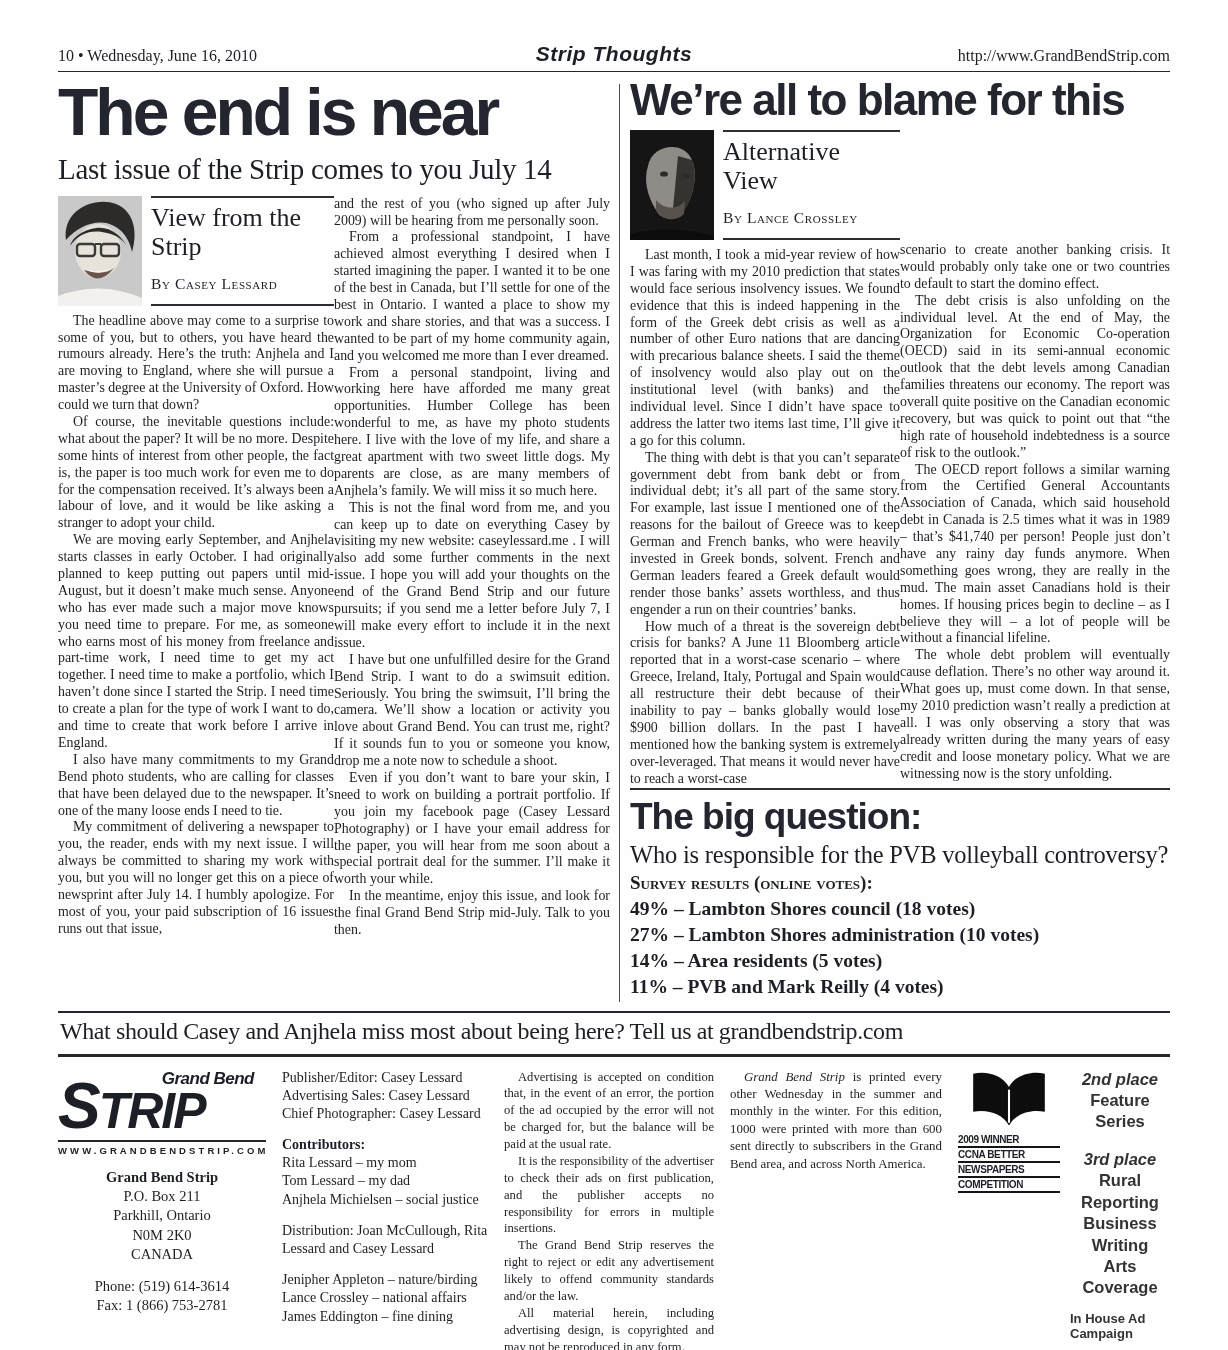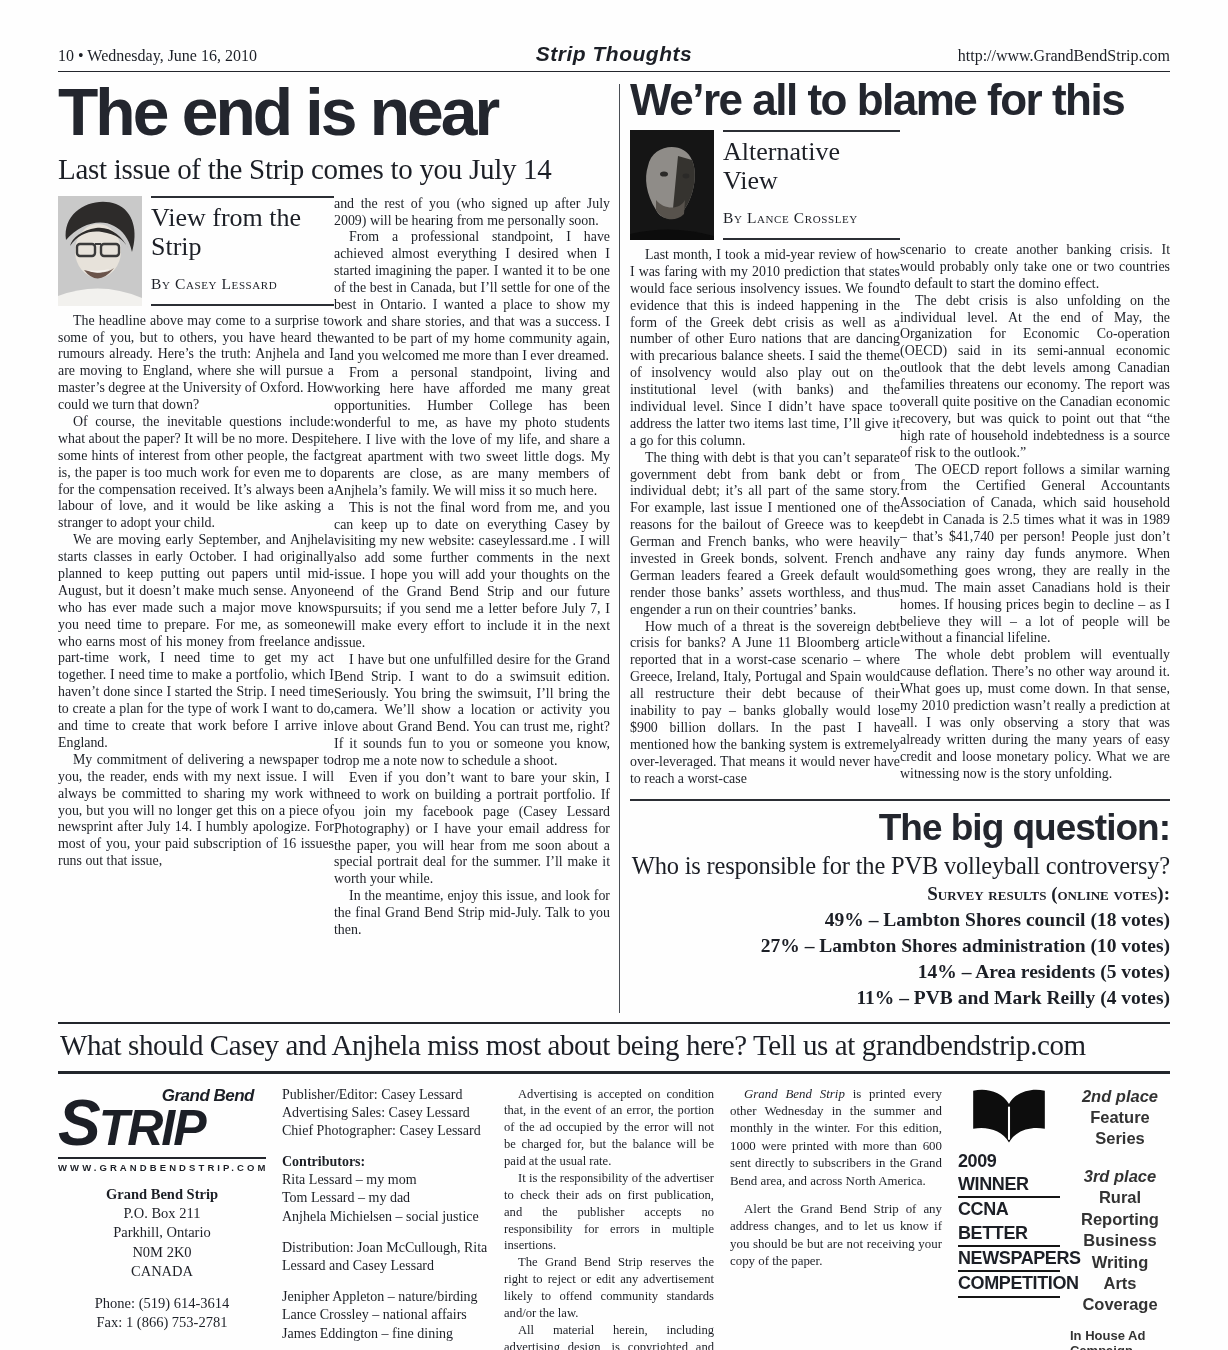--- a/index.html
+++ b/index.html
@@ -30,29 +30,29 @@
   .col2-offset{padding-top:112px;}
   
   .authorbox{display:flex;gap:9px;margin-bottom:7px;}
   .photo{width:84px;height:110px;flex:none;}
   .photo svg{width:100%;height:100%;display:block;}
   .author-meta{flex:1;border-top:2px solid #2b2e34;border-bottom:2px solid #2b2e34;
                padding:5px 0 4px;text-align:left;}
   .author-title{font-size:26px;line-height:1.12;text-indent:0 !important;}
   .author-byline{font-variant:small-caps;font-size:15.5px;letter-spacing:.6px;margin-top:14px;}
   
-  .bq{border-top:2px solid #2b2e34;margin-top:11px;padding-top:6px;text-align:right;}
+  .bq{border-top:2px solid #2b2e34;margin-top:0;padding-top:6px;}
   .bq-title{font-family:"Liberation Sans",sans-serif;font-weight:bold;font-size:37px;
             letter-spacing:-1px;margin:0;color:#23262e;}
   .bq-question{font-size:24.5px;margin:3px 0 2px;letter-spacing:-.2px;}
   .bq-survey{font-variant:small-caps;font-weight:bold;font-size:19px;margin:3px 0;}
   .bq-item{font-weight:bold;font-size:19.5px;margin:4px 0;}
   
   .banner{border-top:2px solid #23262c;border-bottom:3px solid #23262c;margin-top:9px;
-          padding:5px 2px 9px;font-size:29px;letter-spacing:-.4px;white-space:nowrap;}
+          padding:5px 2px 9px;font-size:24px;letter-spacing:-.4px;white-space:nowrap;}
   
   .footer{display:flex;gap:16px;margin-top:12px;}
   .fcol1{width:208px;flex:none;}
   .fcol2{width:206px;flex:none;font-size:14px;line-height:1.3;}
   .fcol3{width:210px;flex:none;font-size:12.6px;line-height:1.34;text-align:justify;}
   .fcol3 p,.fcol4 p{margin:0;text-indent:14px;}
   .fcol4{width:212px;flex:none;font-size:12.9px;line-height:1.35;text-align:justify;
          display:flex;flex-direction:column;}
   .fcol5{flex:1;min-width:0;}
   .fgroup{margin-bottom:13px;}
@@ -65,21 +65,21 @@
   .gbs-name{font-weight:bold;font-style:italic;font-size:50px;letter-spacing:-2px;line-height:1.02;}
   .gbs-name::first-letter{font-size:64px;}
   .gbs-url{font-weight:bold;font-size:9.5px;letter-spacing:3.1px;border-top:2.5px solid #23262c;
            padding-top:3px;margin-top:1px;}
   .addr{text-align:center;font-size:14.5px;line-height:1.33;}
   .addr-gap{height:13px;}
   
   .award-row{display:flex;gap:10px;align-items:flex-start;margin-bottom:14px;}
   .badge{width:102px;flex:none;}
   .badge svg{width:88px;height:62px;display:block;margin:0 auto 2px;}
-  .badge-line{font-family:"Liberation Sans",sans-serif;font-weight:bold;font-size:18px;
+  .badge-line{font-family:"Liberation Sans",sans-serif;font-weight:bold;font-size:10px;
               border-bottom:2px solid #141414;line-height:1.3;letter-spacing:-.4px;text-align:left;}
   .award-text{flex:1;text-align:center;font-family:"Liberation Sans",sans-serif;font-weight:bold;
               color:#333;}
   .place{font-style:italic;font-size:16.5px;line-height:1.3;}
   .atitle{font-size:16.5px;line-height:1.3;}
   .award-gap{height:16px;}
   .asub{font-size:13px;margin-top:12px;text-align:left;}
 </style>
 </head>
 <body>
@@ -115,20 +115,21 @@
               </svg>
             </div>
             <div class="author-meta">
               <div class="author-title">View from the Strip</div>
               <div class="author-byline">By Casey Lessard</div>
             </div>
           </div>
           <p>The headline above may come to a surprise to some of you, but to others, you have heard the rumours already. Here’s the truth: Anjhela and I are moving to England, where she will pursue a master’s degree at the University of Oxford. How could we turn that down?</p>
           <p>Of course, the inevitable questions include: what about the paper? It will be no more. Despite some hints of interest from other people, the fact is, the paper is too much work for even me to do for the compensation received. It’s always been a labour of love, and it would be like asking a stranger to adopt your child.</p>
           <p>We are moving early September, and Anjhela starts classes in early October. I had originally planned to keep putting out papers until mid-August, but it doesn’t make much sense. Anyone who has ever made such a major move knows you need time to prepare. For me, as someone who earns most of his money from freelance and part-time work, I need time to get my act together. I need time to make a portfolio, which I haven’t done since I started the Strip. I need time to create a plan for the type of work I want to do, and time to create that work before I arrive in England.</p>
+          <p>I also have many commitments to my Grand Bend photo students, who are calling for classes that have been delayed due to the newspaper. It’s one of the many loose ends I need to tie.</p>
           <p>My commitment of delivering a newspaper to you, the reader, ends with my next issue. I will always be committed to sharing my work with you, but you will no longer get this on a piece of newsprint after July 14. I humbly apologize. For most of you, your paid subscription of 16 issues runs out that issue,</p>
         </div>
         <div class="col">
           <p class="noindent">and the rest of you (who signed up after July 2009) will be hearing from me personally soon.</p>
           <p>From a professional standpoint, I have achieved almost everything I desired when I started imagining the paper. I wanted it to be one of the best in Canada, but I’ll settle for one of the best in Ontario. I wanted a place to show my work and share stories, and that was a success. I wanted to be part of my home community again, and you welcomed me more than I ever dreamed.</p>
           <p>From a personal standpoint, living and working here have afforded me many great opportunities. Humber College has been wonderful to me, as have my photo students here. I live with the love of my life, and share a great apartment with two sweet little dogs. My parents are close, as are many members of Anjhela’s family. We will miss it so much here.</p>
           <p>This is not the final word from me, and you can keep up to date on everything Casey by visiting my new website: caseylessard.me . I will also add some further comments in the next issue. I hope you will add your thoughts on the end of the Grand Bend Strip and our future pursuits; if you send me a letter before July 7, I will make every effort to include it in the next issue.</p>
           <p>I have but one unfulfilled desire for the Grand Bend Strip. I want to do a swimsuit edition. Seriously. You bring the swimsuit, I’ll bring the camera. We’ll show a location or activity you love about Grand Bend. You can trust me, right? If it sounds fun to you or someone you know, drop me a note now to schedule a shoot.</p>
           <p>Even if you don’t want to bare your skin, I need to work on building a portrait portfolio. If you join my facebook page (Casey Lessard Photography) or I have your email address for the paper, you will hear from me soon about a special portrait deal for the summer. I’ll make it worth your while.</p>
           <p>In the meantime, enjoy this issue, and look for the final Grand Bend Strip mid-July. Talk to you then.</p>
@@ -230,21 +231,20 @@
 
     <div class="fcol3">
       <p>Advertising is accepted on condition that, in the event of an error, the portion of the ad occupied by the error will not be charged for, but the balance will be paid at the usual rate.</p>
       <p>It is the responsibility of the advertiser to check their ads on first publication, and the publisher accepts no responsibility for errors in multiple insertions.</p>
       <p>The Grand Bend Strip reserves the right to reject or edit any advertisement likely to offend community standards and/or the law.</p>
       <p>All material herein, including advertising design, is copyrighted and may not be reproduced in any form.</p>
     </div>
 
     <div class="fcol4">
       <p><span class="it">Grand Bend Strip</span><span> is printed every other Wednesday in the summer and monthly in the winter. For this edition, 1000 were printed with more than 600 sent directly to subscribers in the Grand Bend area, and across North America.</span></p>
-      <p style="margin-top:11px">Alert the Grand Bend Strip of any address changes, and to let us know if you should be but are not receiving your copy of the paper.</p>
 
     </div>
 
     <div class="fcol5">
       <div class="award-row">
         <div class="badge">
           <svg viewBox="0 0 120 90">
             <path d="M60 26 C50 8 26 2 8 7 L8 62 C28 58 50 64 60 82 C70 64 92 58 112 62 L112 7 C94 2 70 8 60 26 Z" fill="#0d0d0d"></path>
             <path d="M60 30 L60 78" stroke="#fefefe" stroke-width="3"></path>
           </svg>

